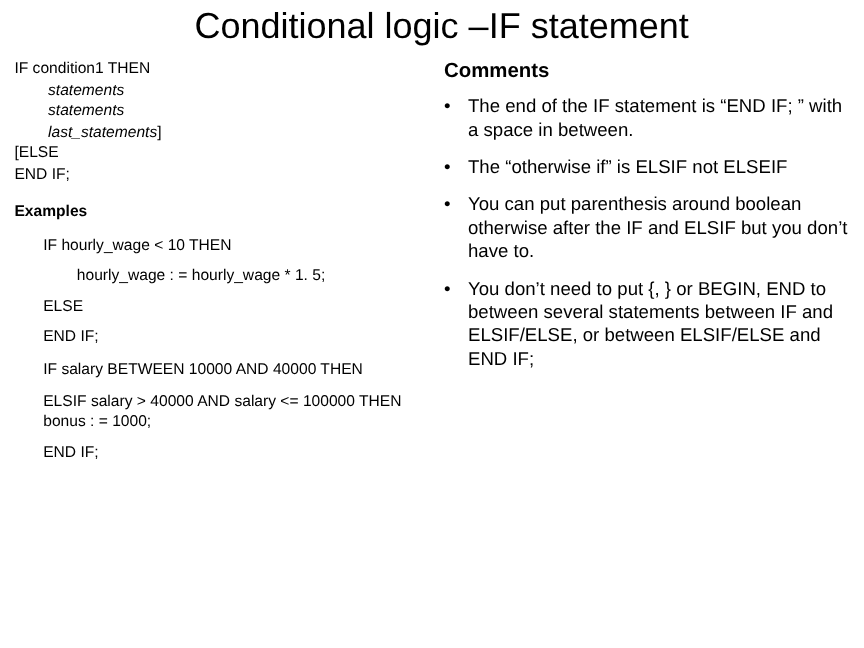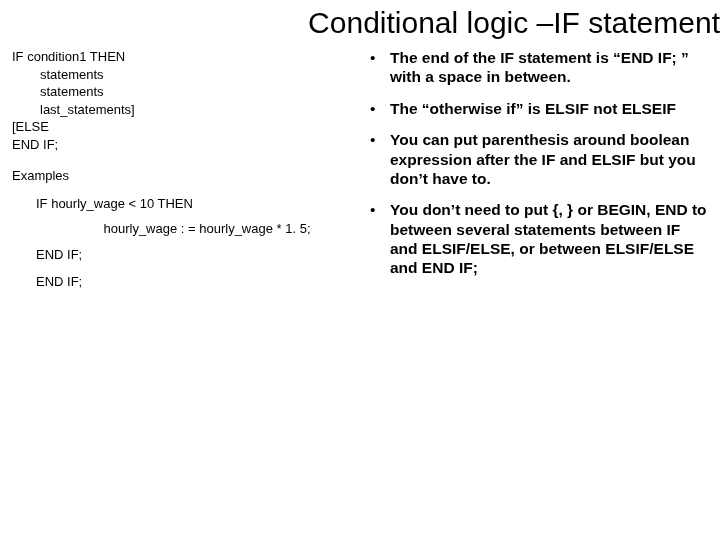--- a/index.html
+++ b/index.html
@@ -6,68 +6,68 @@
   body {
     width: 720px;
     height: 540px;
     background: #ffffff;
     font-family: Arial, Helvetica, sans-serif;
     color: #000;
     overflow: hidden;
   }
   .title {
     font-size: 30px;
-    text-align: right;
+    text-align: center;
     padding: 6px 0 8px 16px;
     font-weight: normal;
   }
   .columns {
     display: flex;
     padding: 0 12px;
   }
   .left {
     width: 50%;
     padding-right: 10px;
     font-size: 13px;
     line-height: 1.35;
   }
   .right {
     width: 50%;
     padding-left: 10px;
     font-size: 15.5px;
     line-height: 1.25;
   }
   .syntax-line { white-space: pre; }
-  .italic { }
+  .italic { font-style: italic; }
   .indent1 { padding-left: 28px; }
   .examples-heading {
-    font-weight: normal;
+    font-weight: bold;
     font-size: 13px;
     margin-top: 14px;
     margin-bottom: 10px;
   }
   .example-block { margin-bottom: 10px; }
   .example-line { margin-bottom: 8px; white-space: pre-wrap; margin-left: 24px; }
-  .example-indent { padding-left: 28px; text-align: center; }
+  .example-indent { padding-left: 28px; }
   .comments-heading {
     font-weight: bold;
     font-size: 17px;
     margin-bottom: 10px;
   }
   .bullets { list-style: none; }
   .bullets li {
     display: flex;
     align-items: flex-start;
     margin-bottom: 12px;
   }
   .bullets li .dot {
     width: 20px;
     flex-shrink: 0;
   }
-  .bullets li .txt { flex: 1; font-weight: bold; }
+  .bullets li .txt { flex: 1; }
 </style>
 </head>
 <body>
 
 <div class="title">Conditional logic –IF statement</div>
 
 <div class="columns">
 
   <div class="left">
 
@@ -78,42 +78,46 @@
       <div class="syntax-line indent1"><span class="italic">last_statements</span><span>]</span></div>
       <div class="syntax-line">[ELSE</div>
       <div class="syntax-line">END IF;</div>
     </div>
 
     <div class="examples-heading">Examples</div>
 
     <div class="example-block">
       <div class="example-line">IF hourly_wage &lt; 10 THEN</div>
       <div class="example-line example-indent">hourly_wage : = hourly_wage * 1. 5;</div>
+      <div class="example-line">ELSE</div>
       <div class="example-line">END IF;</div>
     </div>
 
     <div class="example-block">
+      <div class="example-line">IF salary BETWEEN 10000 AND 40000 THEN</div>
+      <div class="example-line">ELSIF salary &gt; 40000 AND salary &lt;= 100000 THEN bonus : = 1000;</div>
       <div class="example-line">END IF;</div>
     </div>
 
   </div>
 
   <div class="right">
+    <div class="comments-heading">Comments</div>
     <ul class="bullets">
       <li>
         <span class="dot">•</span>
         <span class="txt">The end of the IF statement is “END IF; ” with a space in between.</span>
       </li>
       <li>
         <span class="dot">•</span>
         <span class="txt">The “otherwise if” is ELSIF not ELSEIF</span>
       </li>
       <li>
         <span class="dot">•</span>
-        <span class="txt">You can put parenthesis around boolean expression after the IF and ELSIF but you don’t have to.</span>
+        <span class="txt">You can put parenthesis around boolean otherwise after the IF and ELSIF but you don’t have to.</span>
       </li>
       <li>
         <span class="dot">•</span>
         <span class="txt">You don’t need to put {, } or BEGIN, END to between several statements between IF and ELSIF/ELSE, or between ELSIF/ELSE and END IF;</span>
       </li>
     </ul>
   </div>
 
 </div>
 

